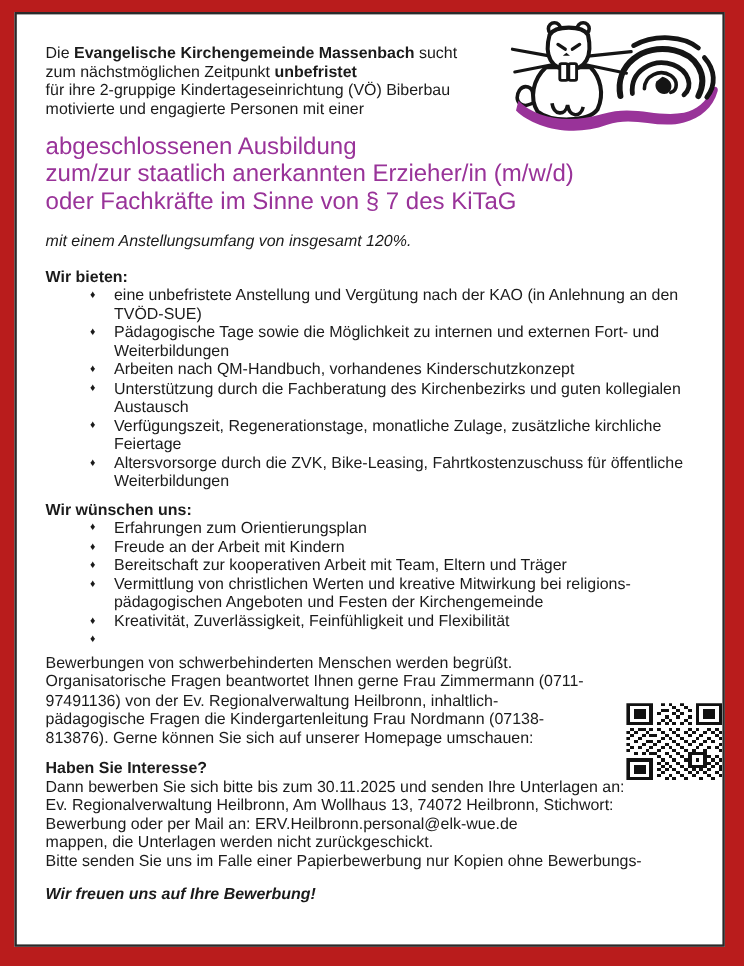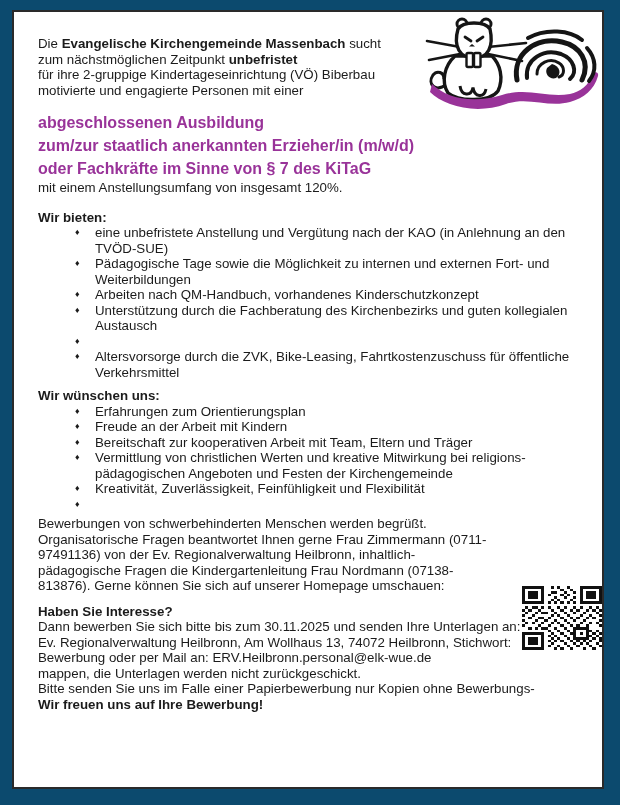--- a/index.html
+++ b/index.html
@@ -1,34 +1,34 @@
 <!DOCTYPE html>
 <html><head>
 <meta charset="utf-8">
 <title>Stellenanzeige</title>
 <style>
   html,body{margin:0;padding:0;background:#fff;}
-  .page{position:relative;width:620px;height:805px;background:#0c4a6e;overflow:hidden;
+  .page{position:relative;width:620px;height:805px;background:#b91c1c;overflow:hidden;
         font-family:"Liberation Sans","DejaVu Sans",sans-serif;color:#1b1b1b;}
   .frame{position:absolute;left:12px;top:10px;width:592px;height:779px;
          border:2px solid #2a2a2a;box-sizing:border-box;background:#fff;}
   .content{position:absolute;left:0;top:0;right:0;bottom:0;
            padding:24px 14px 0 24px;font-size:13.3px;line-height:15.5px;}
   .b{font-weight:bold;}
-  .headline{margin-top:13px;font-size:16px;line-height:23px;font-weight:bold;color:#993399;}
-  .employment{}
+  .headline{margin-top:13px;font-size:20px;line-height:23px;font-weight:normal;color:#993399;}
+  .employment{margin-top:13px;font-style:italic;}
   .sec-head{margin-top:14px;font-weight:bold;}
   .sec-head2{margin-top:8px;font-weight:bold;}
   ul.blist{margin:0;padding:0;list-style:none;}
   ul.blist li{display:flex;}
   .blt{flex:0 0 20px;margin-left:37px;font-size:9px;line-height:15.5px;color:#1b1b1b;}
   .li-text{flex:1;}
   .contact{margin-top:4px;width:472px;white-space:pre-line;}
   .interest{margin-top:10px;}
-  .closing{font-weight:bold;}
+  .closing{margin-top:12px;font-weight:bold;font-style:italic;}
   .logo{position:absolute;left:410px;top:2px;width:182px;height:96px;}
   .qr{position:absolute;left:508px;top:574px;width:80px;height:64px;}
 </style>
 </head>
 <body>
 
 <div class="page">
   <div class="frame">
 
     <svg class="logo" viewBox="0 0 182 96" aria-hidden="true">
@@ -99,24 +99,25 @@
         <li>
             <span class="blt">♦</span>
             <span class="li-text">Arbeiten nach QM-Handbuch, vorhandenes Kinderschutzkonzept</span>
           </li>
         <li>
             <span class="blt">♦</span>
             <span class="li-text">Unterstützung durch die Fachberatung des Kirchenbezirks und guten kollegialen Austausch</span>
           </li>
         <li>
             <span class="blt">♦</span>
+            <span class="li-text">Verfügungszeit, Regenerationstage, monatliche Zulage, zusätzliche kirchliche Feiertage</span>
           </li>
         <li>
             <span class="blt">♦</span>
-            <span class="li-text">Altersvorsorge durch die ZVK, Bike-Leasing, Fahrtkostenzuschuss für öffentliche Verkehrsmittel</span>
+            <span class="li-text">Altersvorsorge durch die ZVK, Bike-Leasing, Fahrtkostenzuschuss für öffentliche Weiterbildungen</span>
           </li>
       </ul>
 
       <div class="sec-head2">Wir wünschen uns:</div>
       <ul class="blist">
         <li>
             <span class="blt">♦</span>
             <span class="li-text">Erfahrungen zum Orientierungsplan</span>
           </li>
         <li>

